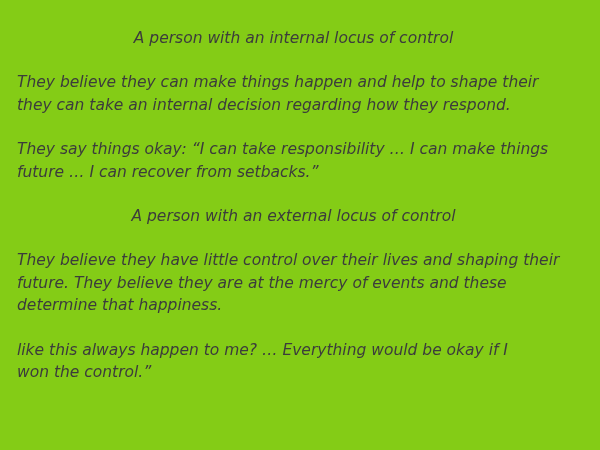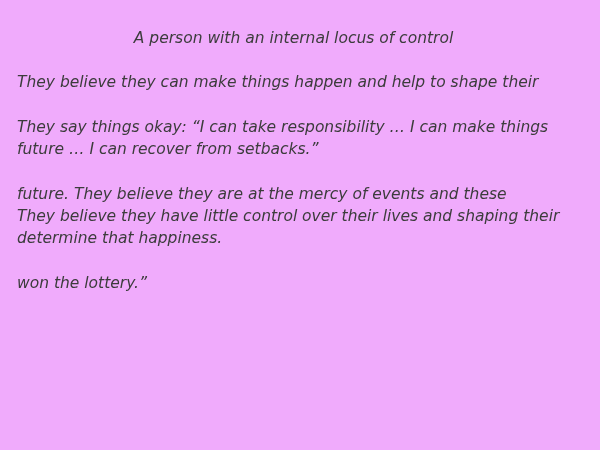--- a/index.html
+++ b/index.html
@@ -29,37 +29,40 @@
   .para {
     margin: 0 0 22px 0;
   }
   .line {
     white-space: nowrap;
   }
 </style>
 </head>
 <body>
 
-<div class="page" style="background: #f0abfc; color: rgb(60, 60, 60); padding-left: 17px;">
+<div class="page" style="background: #84cc16; color: rgb(60, 60, 60); padding-left: 17px;">
 
   <div class="heading">A person with an internal locus of control</div>
 
   <div class="para">
     <div class="line">They believe they can make things happen and help to shape their</div>
+    <div class="line">they can take an internal decision regarding how they respond.</div>
   </div>
 
   <div class="para">
     <div class="line">They say things okay: “I can take responsibility … I can make things</div>
     <div class="line">future … I can recover from setbacks.”</div>
   </div>
 
+  <div class="heading">A person with an external locus of control</div>
 
   <div class="para">
+    <div class="line">They believe they have little control over their lives and shaping their</div>
     <div class="line">future. They believe they are at the mercy of events and these</div>
-    <div class="line">They believe they have little control over their lives and shaping their</div>
     <div class="line">determine that happiness.</div>
   </div>
 
   <div class="para">
-    <div class="line">won the lottery.”</div>
+    <div class="line">like this always happen to me? … Everything would be okay if I</div>
+    <div class="line">won the control.”</div>
   </div>
 
 </div>
 
 </body></html>

